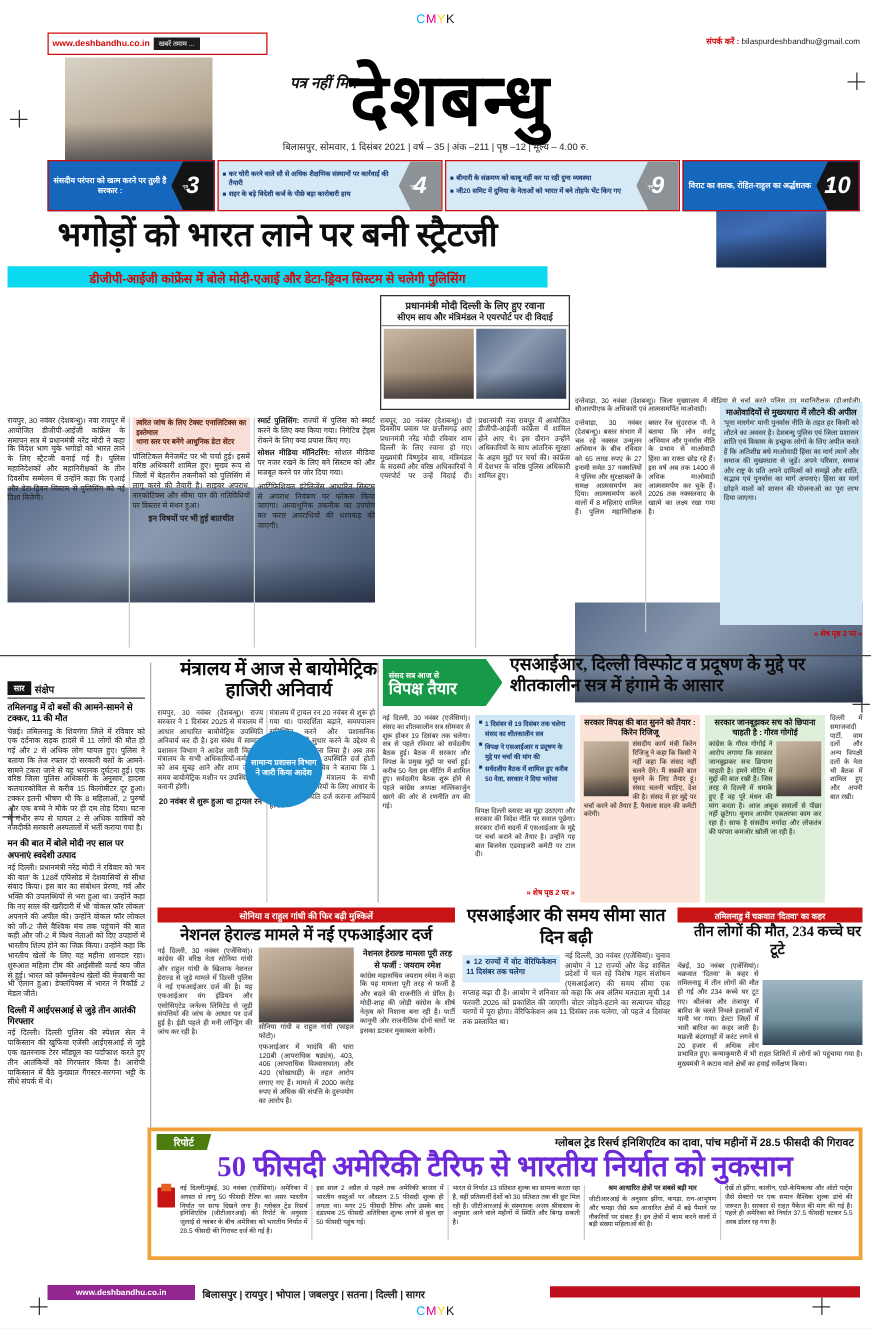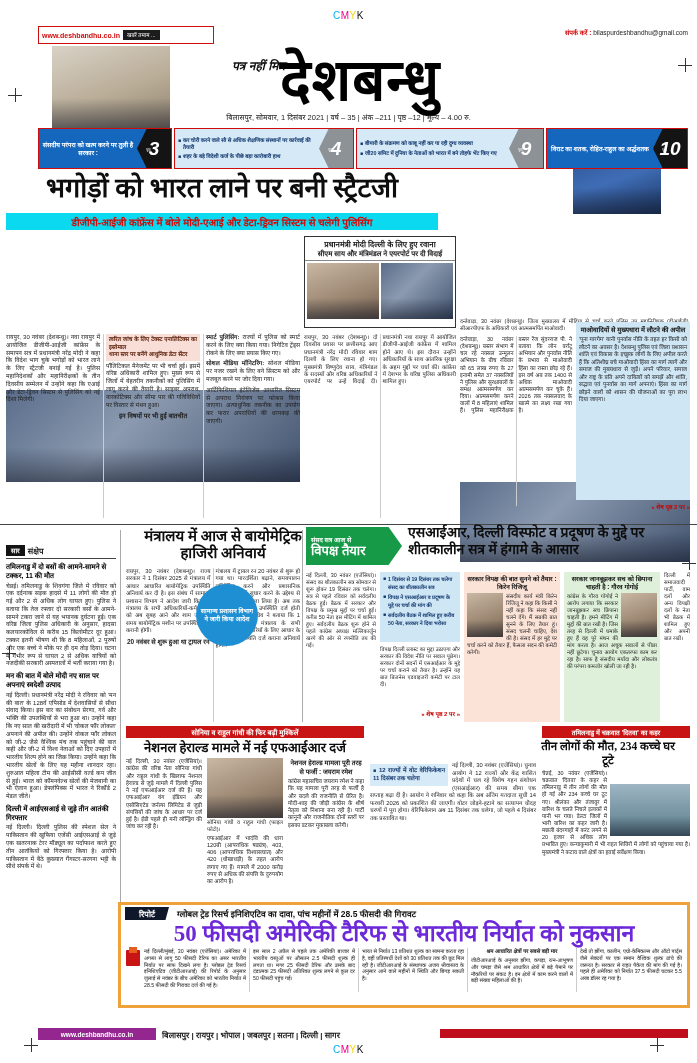--- a/index.html
+++ b/index.html
@@ -83,23 +83,23 @@
   .pink{background:#fbe3d8;}
   .ltgreen{background:#def0d9;}
   
   .red-strip{background:#c81414;color:#fff;font-weight:bold;display:flex;align-items:center;justify-content:center;}
   
   .sir-bullet{float:left;width:78px;background:#d7eaf7;color:#12386f;font-size:6px;font-weight:bold;
     padding:3px;margin:2px 4px 2px 0;box-sizing:border-box;line-height:1.3;}
   
   .tariff-box{border:3px solid #f0a23a;box-sizing:border-box;background:#fff;}
   .tariff-strip{display:flex;align-items:center;gap:8px;padding:2px 4px;}
-  .tariff-label{background:#0f172a;color:#fff;font-size:8px;font-weight:bold;padding:1px 14px;
+  .tariff-label{background:#4d7c0f;color:#fff;font-size:8px;font-weight:bold;padding:1px 14px;
     clip-path:polygon(0 0,100% 0,92% 100%,0 100%);text-align:center;}
-  .tariff-strip .st{flex:1;font-size:8.5px;font-weight:bold;text-align:left;color:#111;}
+  .tariff-strip .st{flex:1;font-size:8.5px;font-weight:bold;text-align:right;color:#111;}
   .tariff-headline{font-size:23px;font-weight:900;line-height:1;color:#6d28d9;}
   .book-icon{width:14px;height:16px;background:#c81414;position:relative;border-radius:1px;}
   .book-icon::after{content:"";position:absolute;left:3px;top:-3px;width:8px;height:6px;background:#e5601f;}
   
   .footer-url{background:#93278f;color:#fff;font-size:6.5px;font-weight:bold;display:flex;align-items:center;justify-content:center;}
   .footer-cities{font-size:8px;font-weight:bold;color:#222;display:flex;align-items:center;}
   .footer-bar{background:#bf0f1d;}
   .cmyk{font-size:10px;font-weight:normal;letter-spacing:.5px;}
   .cmyk .c{color:#00aeef}.cmyk .m{color:#ec008c}.cmyk .y{color:#f7d417}.cmyk .k{color:#111}
   
@@ -301,27 +301,28 @@
       <div class="photo face" style="width:100%;height:60px;"></div>
       <div class="caption" style="margin:1px 0 2px;">सोनिया गांधी व राहुल गांधी (फाइल फोटो)।</div>
       <div class="body-txt" style="font-size:5.6px;">एफआईआर में भादंवि की धारा 120बी (आपराधिक षड्यंत्र), 403, 406 (आपराधिक विश्वासघात) और 420 (धोखाधड़ी) के तहत आरोप लगाए गए हैं। मामले में 2000 करोड़ रुपए से अधिक की संपत्ति के दुरुपयोग का आरोप है।</div>
     </div>
     <div>
       <div class="flow-sub" style="margin-top:0;">नेशनल हेराल्ड मामला पूरी तरह से फर्जी : जयराम रमेश</div>
       <div class="body-txt" style="font-size:5.6px;">कांग्रेस महासचिव जयराम रमेश ने कहा कि यह मामला पूरी तरह से फर्जी है और बदले की राजनीति से प्रेरित है। मोदी-शाह की जोड़ी कांग्रेस के शीर्ष नेतृत्व को निशाना बना रही है। पार्टी कानूनी और राजनीतिक दोनों स्तरों पर इसका डटकर मुकाबला करेगी।</div>
     </div>
   </div>
 
+  <div class="abs sub-headline serif center" style="left:370px;top:726px;width:166px;font-size:14px;">एसआईआर की समय सीमा सात दिन बढ़ी</div>
   <div class="abs body-txt" style="left:370px;top:762px;width:166px;height:138px;font-size:5.8px;">
     <div class="sir-bullet"><span class="bullet-sq">■ </span><span>12 राज्यों में वोट वेरिफिकेशन 11 दिसंबर तक चलेगा</span></div>
     <span>नई दिल्ली, 30 नवंबर (एजेंसियां)। चुनाव आयोग ने 12 राज्यों और केंद्र शासित प्रदेशों में चल रहे विशेष गहन संशोधन (एसआईआर) की समय सीमा एक सप्ताह बढ़ा दी है। आयोग ने शनिवार को कहा कि अब अंतिम मतदाता सूची 14 फरवरी 2026 को प्रकाशित की जाएगी। वोटर जोड़ने-हटाने का सत्यापन चौदह चरणों में पूरा होगा। वेरिफिकेशन अब 11 दिसंबर तक चलेगा, जो पहले 4 दिसंबर तक प्रस्तावित था।</span>
   </div>
 
   <div class="abs red-strip" style="left:542px;top:726px;width:148px;height:12px;font-size:6.5px;">तमिलनाडु में चक्रवात 'दितवा' का कहर</div>
-  <div class="abs sub-headline serif center" style="left:534px;top:740px;width:148px;font-size:11.5px;">तीन लोगों की मौत, 234 कच्चे घर टूटे</div>
+  <div class="abs sub-headline serif center" style="left:548px;top:740px;width:148px;font-size:11.5px;">तीन लोगों की मौत, 234 कच्चे घर टूटे</div>
   <div class="abs body-txt" style="left:542px;top:770px;width:148px;height:130px;font-size:5.5px;">
     <div class="photo flood" style="float:right;width:80px;height:52px;margin:14px 0 2px 3px;"></div>
     <span>चेन्नई, 30 नवंबर (एजेंसियां)। चक्रवात 'दितवा' के कहर से तमिलनाडु में तीन लोगों की मौत हो गई और 234 कच्चे घर टूट गए। श्रीलंका और तंजावुर में बारिश के चलते निचले इलाकों में पानी भर गया। डेल्टा जिलों में भारी बारिश का कहर जारी है। मछली बंदरगाहों में करंट लगने से 20 हजार से अधिक लोग प्रभावित हुए। कन्याकुमारी में भी राहत शिविरों में लोगों को पहुंचाया गया है। मुख्यमंत्री ने कटाव वाले क्षेत्रों का हवाई सर्वेक्षण किया।</span>
   </div>
 
   <div class="abs tariff-box" style="left:118px;top:902px;width:572px;height:106px;">
     <div class="tariff-strip">
       <span class="tariff-label">रिपोर्ट</span>
       <span class="st">ग्लोबल ट्रेड रिसर्च इनिशिएटिव का दावा, पांच महीनों में 28.5 फीसदी की गिरावट</span>
     </div>

